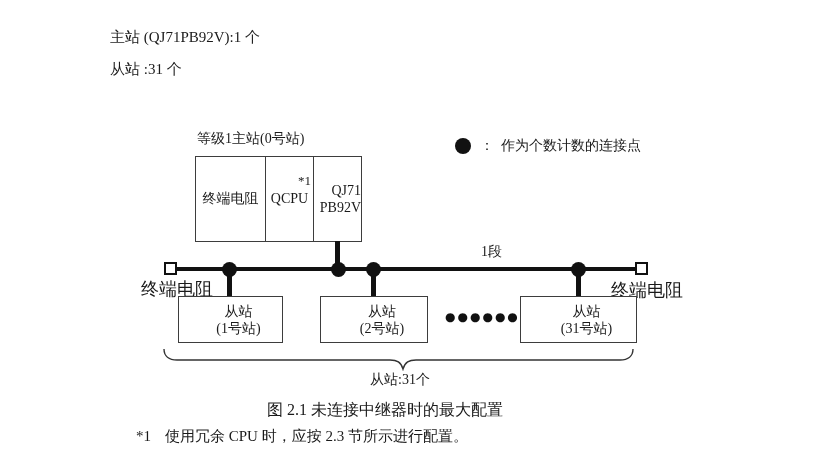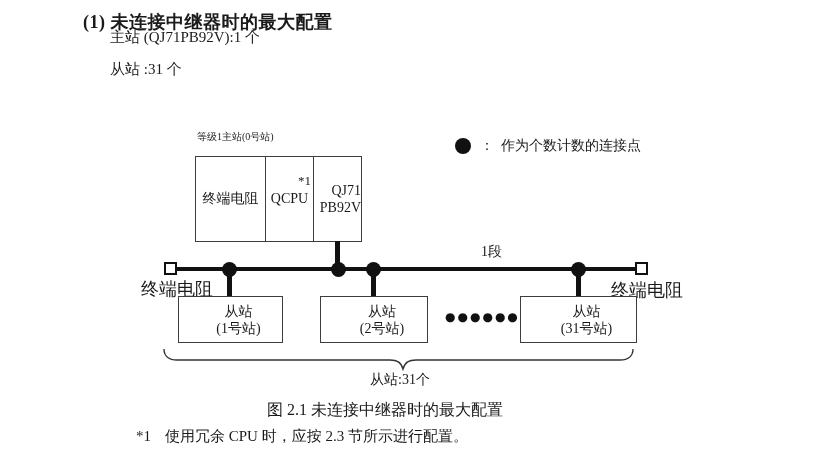--- a/index.html
+++ b/index.html
@@ -10,21 +10,21 @@
     font-family:"Liberation Serif","DejaVu Serif",serif;
     color:#1a1a1a;
     overflow:hidden;
   }
   .abs{position:absolute;}
   
   .doc-title{left:83px;top:10px;font-size:18px;font-weight:bold;letter-spacing:.5px;}
   .count-line{left:110px;top:28px;font-size:15px;}
   .count-line2{left:110px;top:60px;font-size:15px;}
   
-  .master-label{left:197px;top:130px;font-size:10px;}
+  .master-label{left:197px;top:130px;font-size:14px;}
   .master-box{
     left:195px;top:156px;width:167px;height:86px;
     border:1.5px solid #3d3d3d;box-sizing:border-box;
     display:flex;background:#fff;
   }
   .m-cell{box-sizing:border-box;display:flex;align-items:center;justify-content:center;
     font-size:14px;position:relative;}
   .m-cell.power{width:70px;border-right:1.5px solid #3d3d3d;}
   .m-cell.cpu{width:48px;border-right:1.5px solid #3d3d3d;}
   .m-cell.pb{flex:1;flex-direction:column;align-items:flex-end;justify-content:center;
@@ -62,21 +62,20 @@
   
   .caption{left:105px;top:400px;width:560px;text-align:center;font-size:16px;font-weight:normal;}
   .footnote{left:136px;top:427px;font-size:15px;}
   .footnote-ref{margin-right:14px;}
 </style>
 </head>
 <body>
 
 <div class="page">
 
-  <div class="abs doc-title">(1) 未连接中继器时的最大配置</div>
   <div class="abs count-line">主站 (QJ71PB92V):1 个</div>
   <div class="abs count-line2">从站 :31 个</div>
 
   <div class="abs master-label">等级1主站(0号站)</div>
   <div class="abs master-box">
     <div class="m-cell power">终端电阻</div>
     <div class="m-cell cpu">
       <span class="cpu-ref">*1</span>
       <span>QCPU</span>
     </div>

